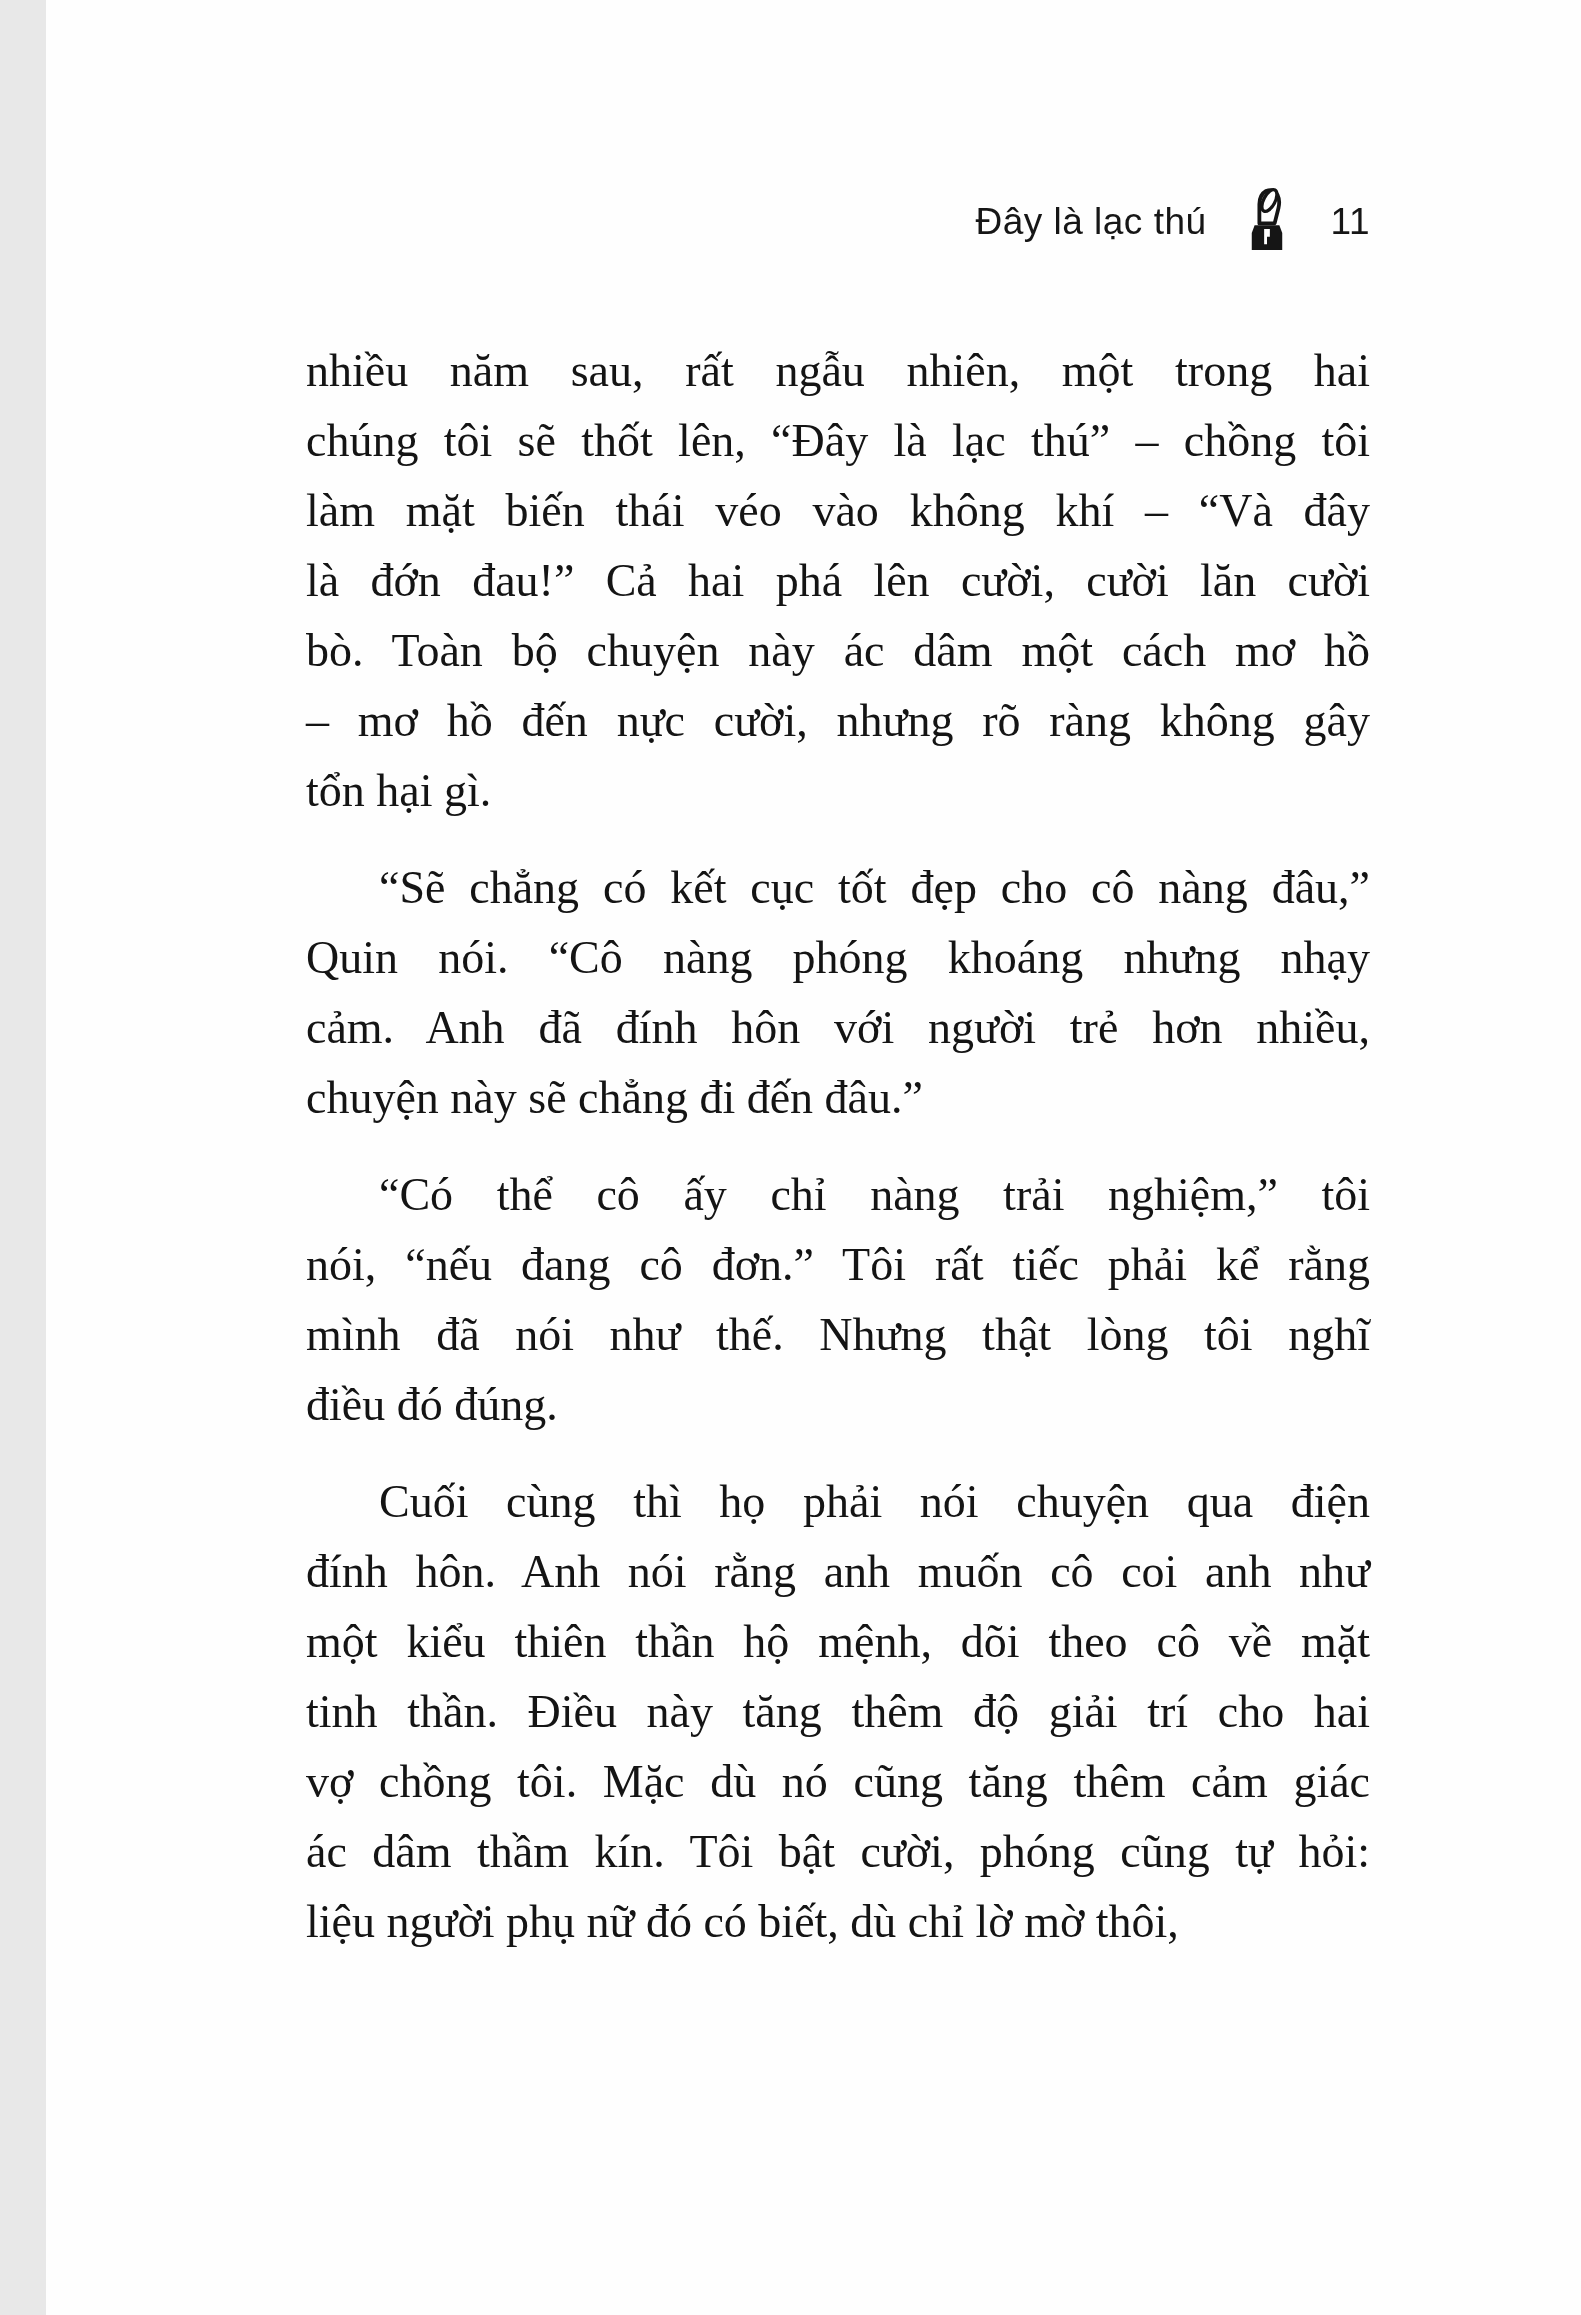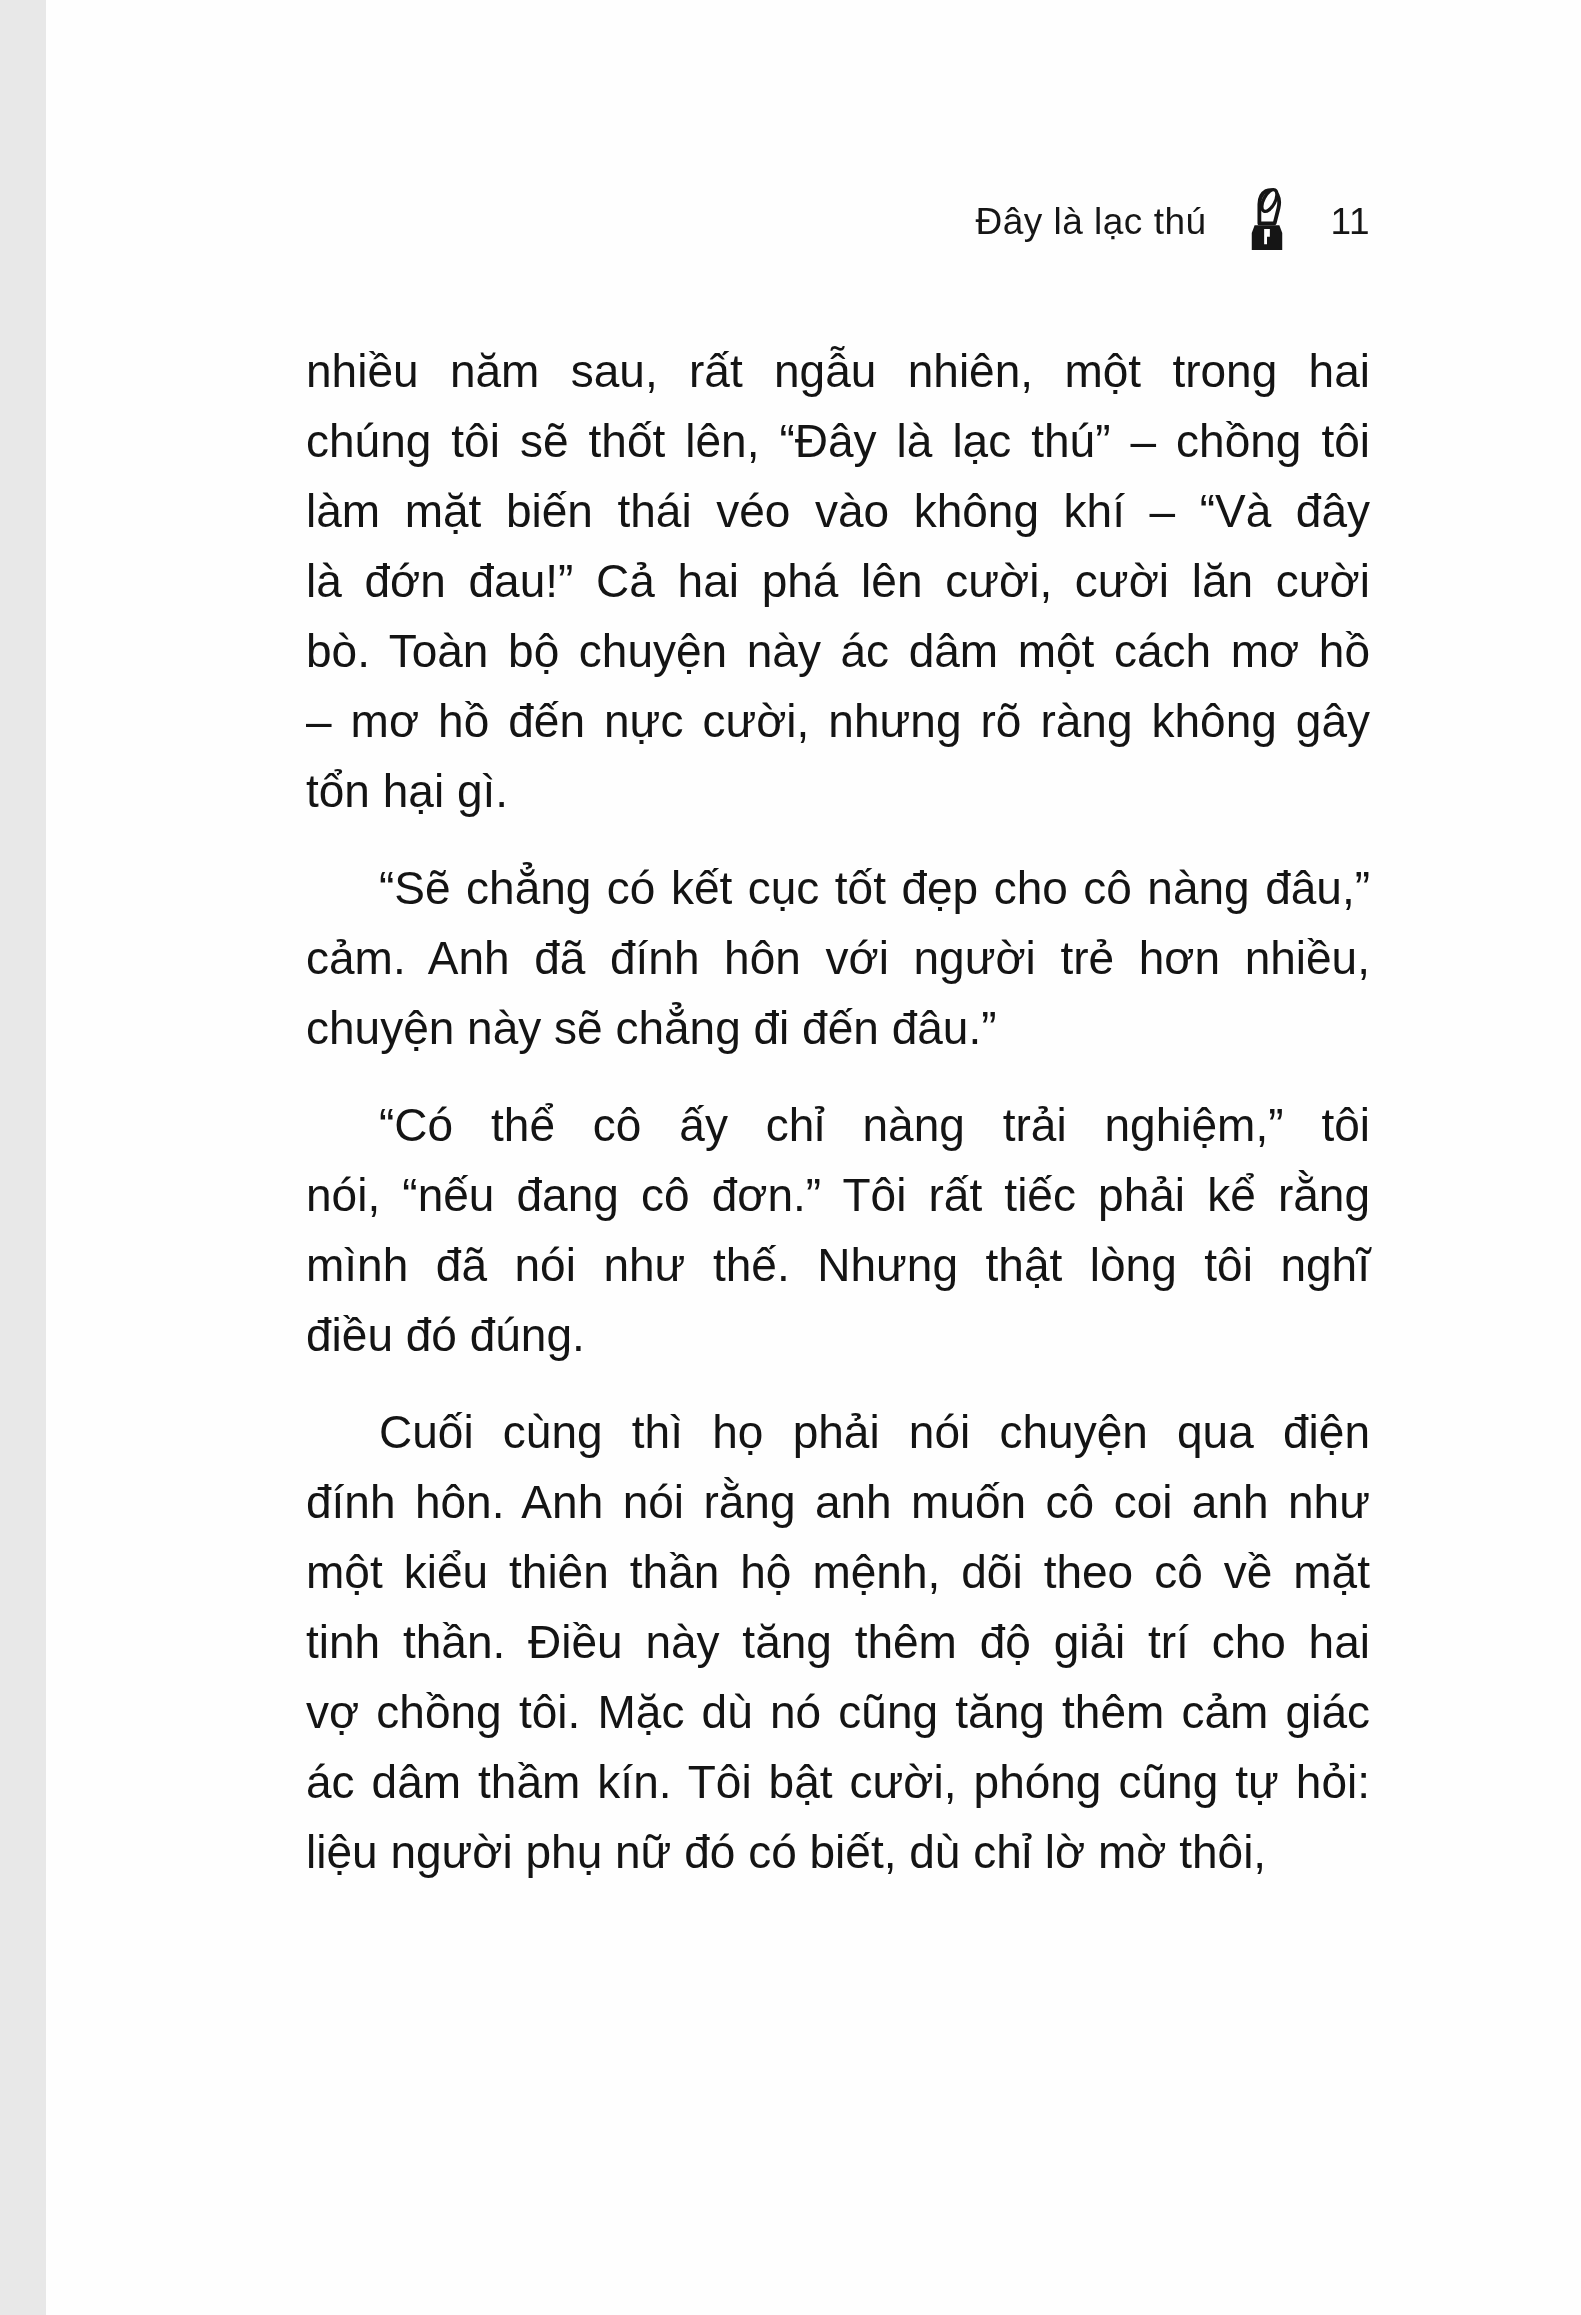--- a/index.html
+++ b/index.html
@@ -43,21 +43,21 @@
     justify-content: center;
   }
   .page-number {
     white-space: nowrap;
   }
   .page-body {
     position: absolute;
     top: 336px;
     left: 260px;
     width: 1064px;
-    font-family: Liberation Sans, sans-serif;
+    font-family: Liberation Serif, serif;
     font-size: 46px;
     line-height: 70px;
     color: #141414;
   }
   .paragraph {
     margin: 0 0 27px 0;
   }
   .line {
     text-align: justify;
     text-align-last: justify;
@@ -100,20 +100,21 @@
         <div class="line">nhiều năm sau, rất ngẫu nhiên, một trong hai</div>
         <div class="line">chúng tôi sẽ thốt lên, “Đây là lạc thú” – chồng tôi</div>
         <div class="line">làm mặt biến thái véo vào không khí – “Và đây</div>
         <div class="line">là đớn đau!” Cả hai phá lên cười, cười lăn cười</div>
         <div class="line">bò. Toàn bộ chuyện này ác dâm một cách mơ hồ</div>
         <div class="line">– mơ hồ đến nực cười, nhưng rõ ràng không gây</div>
         <div class="line last">tổn hại gì.</div>
       </div>
       <div class="paragraph">
         <div class="line first-indent">“Sẽ chẳng có kết cục tốt đẹp cho cô nàng đâu,”</div>
+        <div class="line">Quin nói. “Cô nàng phóng khoáng nhưng nhạy</div>
         <div class="line">cảm. Anh đã đính hôn với người trẻ hơn nhiều,</div>
         <div class="line last">chuyện này sẽ chẳng đi đến đâu.”</div>
       </div>
       <div class="paragraph">
         <div class="line first-indent">“Có thể cô ấy chỉ nàng trải nghiệm,” tôi</div>
         <div class="line">nói, “nếu đang cô đơn.” Tôi rất tiếc phải kể rằng</div>
         <div class="line">mình đã nói như thế. Nhưng thật lòng tôi nghĩ</div>
         <div class="line last">điều đó đúng.</div>
       </div>
       <div class="paragraph">

